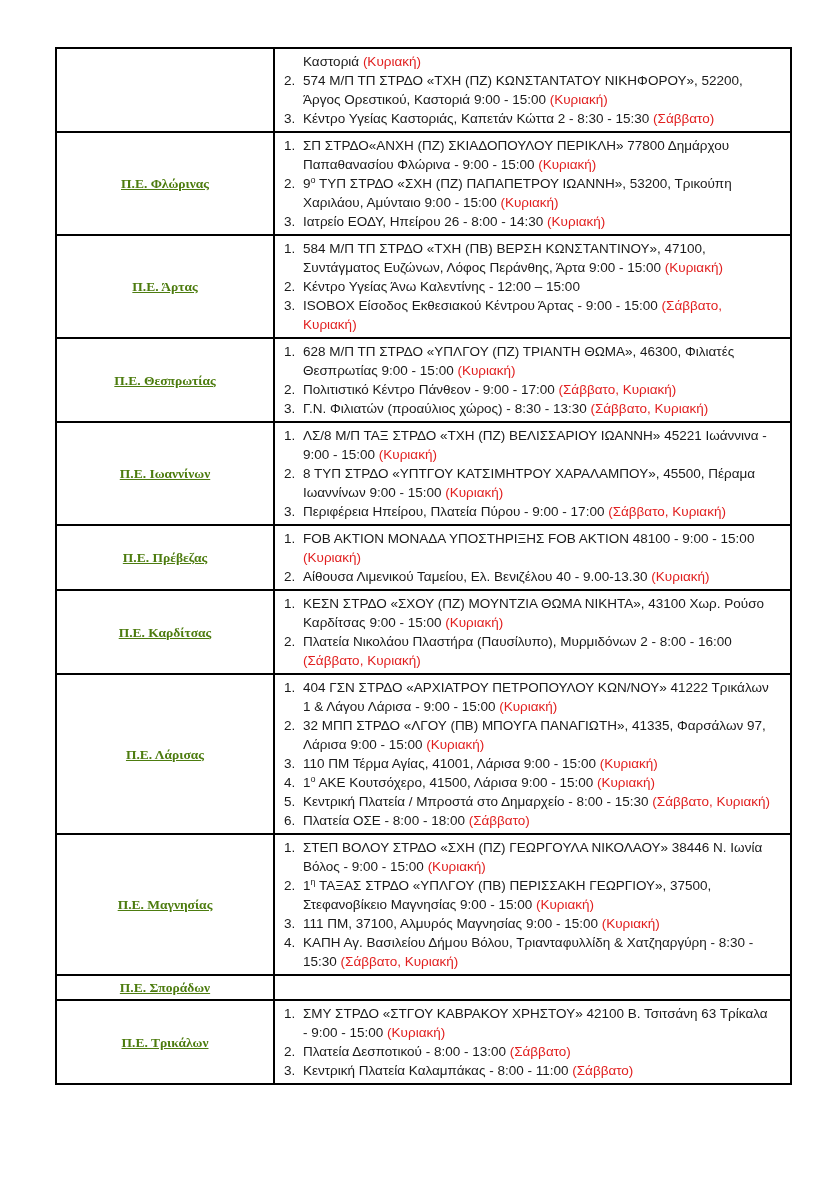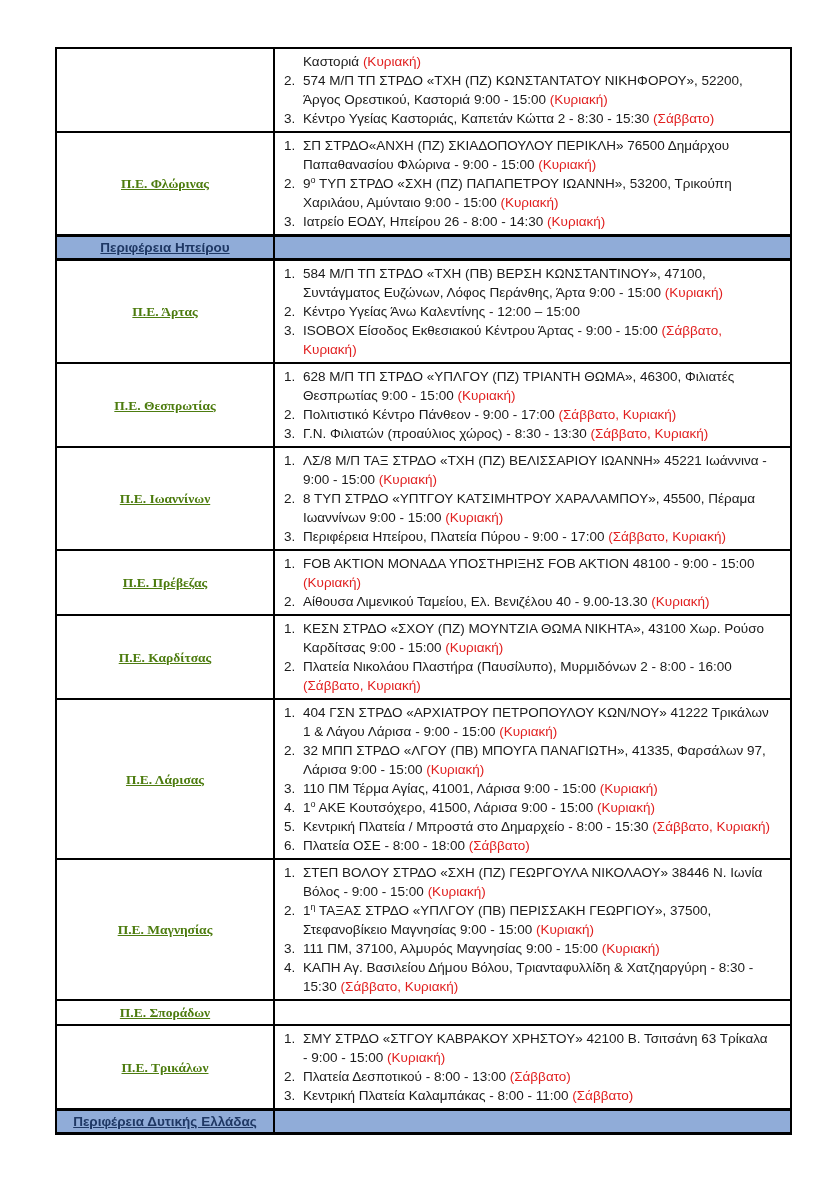--- a/index.html
+++ b/index.html
@@ -69,35 +69,31 @@
               <span class="num">3.</span>
               <span class="itext"><span class="s-p">Κέντρο Υγείας Καστοριάς, Καπετάν Κώττα 2 - </span><span class="s-t">8:30 - 15:30</span><span class="s-p"> </span><span class="s-d">(Σάββατο)</span></span>
             </div>
           </td>
         </tr>
         <tr>
           <td class="unit-label"><span class="unit-text">Π.Ε. Φλώρινας</span></td>
           <td class="items">
             <div class="item">
               <span class="num">1.</span>
-              <span class="itext"><span class="s-p">ΣΠ ΣΤΡΔΟ«ΑΝΧΗ (ΠΖ) ΣΚΙΑΔΟΠΟΥΛΟΥ ΠΕΡΙΚΛΗ» 76500 Δημάρχου Παπαθανασίου Φλώρινα - </span><span class="s-t">9:00 - 15:00 </span><span class="s-d">(Κυριακή)</span></span>
+              <span class="itext"><span class="s-p">ΣΠ ΣΤΡΔΟ«ΑΝΧΗ (ΠΖ) ΣΚΙΑΔΟΠΟΥΛΟΥ ΠΕΡΙΚΛΗ» 77800 Δημάρχου Παπαθανασίου Φλώρινα - </span><span class="s-t">9:00 - 15:00 </span><span class="s-d">(Κυριακή)</span></span>
             </div>
             <div class="item">
               <span class="num">2.</span>
               <span class="itext"><span class="s-p">9</span><span class="s-sup">ο</span><span class="s-p"> ΤΥΠ ΣΤΡΔΟ «ΣΧΗ (ΠΖ) ΠΑΠΑΠΕΤΡΟΥ ΙΩΑΝΝΗ», 53200, Τρικούπη Χαριλάου, Αμύνταιο </span><span class="s-t">9:00 - 15:00 </span><span class="s-d">(Κυριακή)</span></span>
             </div>
             <div class="item">
               <span class="num">3.</span>
               <span class="itext"><span class="s-p">Ιατρείο ΕΟΔΥ, Ηπείρου 26 - </span><span class="s-t">8:00 - 14:30</span><span class="s-p"> </span><span class="s-d">(Κυριακή)</span></span>
             </div>
           </td>
-        </tr>
-        <tr class="section">
-          <td class="sec-label"><span class="sec-text">Περιφέρεια Ηπείρου</span></td>
-          <td class="sec-rest"></td>
         </tr>
         <tr>
           <td class="unit-label"><span class="unit-text">Π.Ε. Άρτας</span></td>
           <td class="items">
             <div class="item">
               <span class="num">1.</span>
               <span class="itext"><span class="s-p">584 Μ/Π ΤΠ ΣΤΡΔΟ «ΤΧΗ (ΠΒ) ΒΕΡΣΗ ΚΩΝΣΤΑΝΤΙΝΟΥ», 47100, Συντάγματος Ευζώνων, Λόφος Περάνθης, Άρτα </span><span class="s-t">9:00 - 15:00 </span><span class="s-d">(Κυριακή)</span></span>
             </div>
             <div class="item">
               <span class="num">2.</span>
@@ -232,20 +228,16 @@
             </div>
             <div class="item">
               <span class="num">2.</span>
               <span class="itext"><span class="s-p">Πλατεία Δεσποτικού - </span><span class="s-t">8:00 - 13:00</span><span class="s-p"> </span><span class="s-d">(Σάββατο)</span></span>
             </div>
             <div class="item">
               <span class="num">3.</span>
               <span class="itext"><span class="s-p">Κεντρική Πλατεία Καλαμπάκας - </span><span class="s-t">8:00 - 11:00</span><span class="s-p"> </span><span class="s-d">(Σάββατο)</span></span>
             </div>
           </td>
-        </tr>
-        <tr class="section">
-          <td class="sec-label"><span class="sec-text">Περιφέρεια Δυτικής Ελλάδας</span></td>
-          <td class="sec-rest"></td>
         </tr>
       </tbody>
   </table>
 </div>
 
 </body></html>

